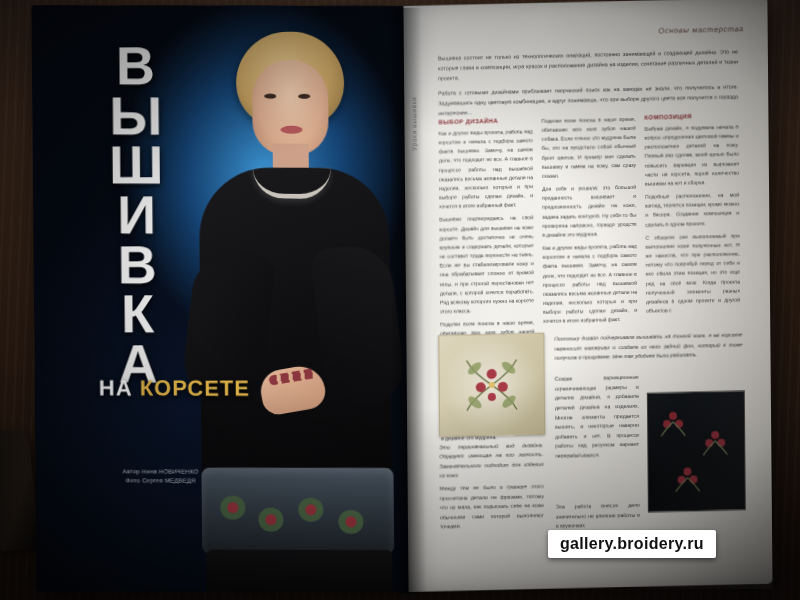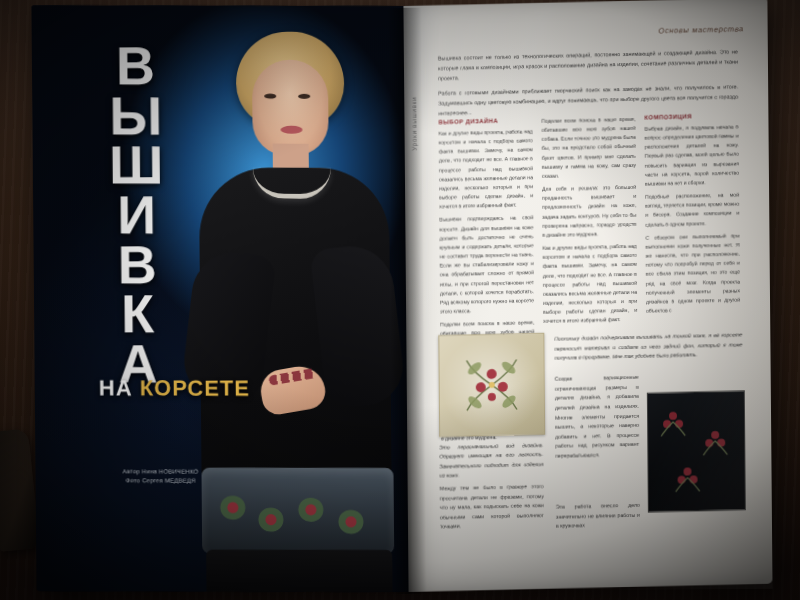--- a/index.html
+++ b/index.html
@@ -596,13 +596,14 @@
 
       </div>
     </div>
 
     <div class="gutter-shadow"></div>
     <div class="page-glare"></div>
   </div>
 
   <div class="table-vignette"></div>
 
+  <div class="watermark">gallery.broidery.ru</div>
 </div>
 
 </body></html>

